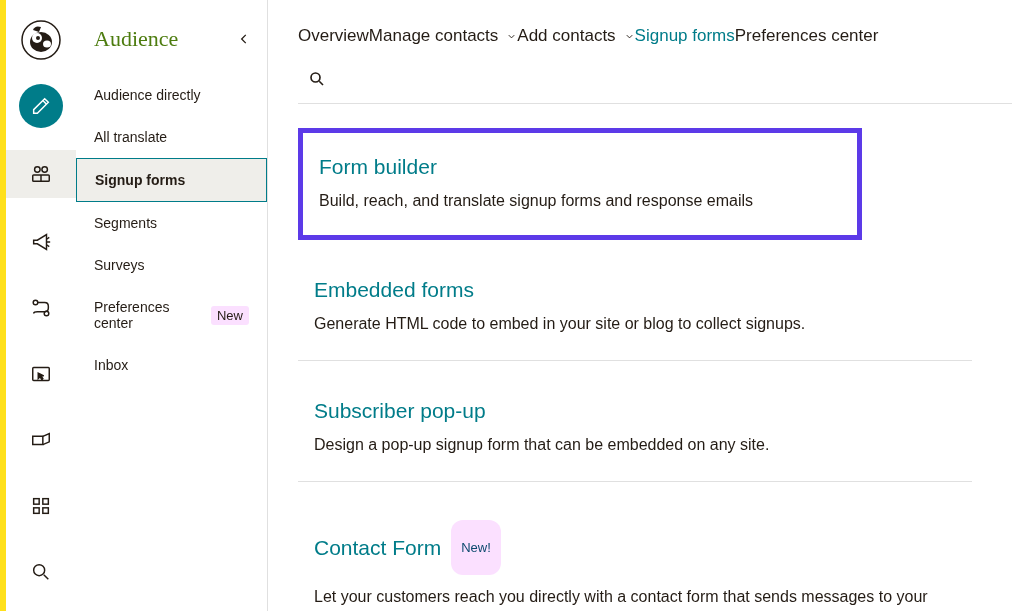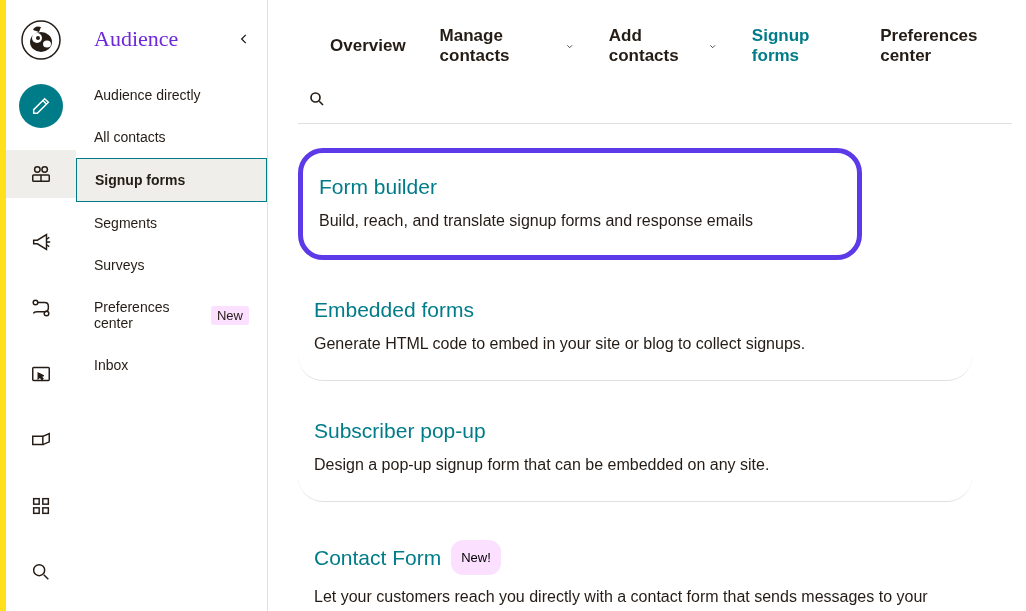--- a/index.html
+++ b/index.html
@@ -46,21 +46,21 @@
   flex-direction: column;
 }
 .sub-nav-header {
   display: flex; align-items: center; justify-content: space-between;
   padding: 0 16px 22px 18px;
 }
 .sub-nav-title {
   font-family: Georgia, "Times New Roman", serif;
   font-size: 22px;
   font-weight: 400;
-  color: #6d28d9;
+  color: #4d7c0f;
 }
 .collapse-icon { width: 14px; height: 14px; stroke: #241c15; fill: none; stroke-width: 2.2; }
 .sub-nav-item {
   padding: 13px 18px;
   font-size: 14px;
   color: #241c15;
   cursor: pointer;
   display: flex; align-items: center; gap: 8px;
 }
 .sub-nav-item.active {
@@ -70,54 +70,51 @@
 }
 .new-badge {
   background: #fbe0ff;
   color: #241c15;
   font-size: 13px;
   padding: 2px 6px;
   border-radius: 3px;
 }
 .new-badge.pill {
   border-radius: 12px;
-  padding: 10px 10px;
-  color: #000000;
+  padding: 20px 10px;
+  color: #0c4a6e;
 }
 .main {
   flex: 1;
   padding: 26px 14px 0 30px;
   display: flex;
   flex-direction: column;
   overflow: hidden;
 }
 .top-tabs {
   display: flex;
-  gap: 34px;
   align-items: center;
   font-size: 17px;
-  font-weight: 700;
+  font-weight: 400;
   color: #241c15;
   padding-bottom: 18px;
-  margin-left: 32px;
 }
 .top-tab { cursor: pointer; display: flex; align-items: center; gap: 8px; }
 .top-tab.active { color: #007c89; }
 .chev-down { width: 11px; height: 11px; stroke: #241c15; fill: none; stroke-width: 2; }
 .search-row {
   padding: 6px 0 12px 10px;
   border-bottom: 1px solid #e0e0e0;
 }
 .search-icon { width: 18px; height: 18px; stroke: #241c15; fill: none; stroke-width: 2.2; }
 .form-list { padding-top: 24px; }
 .form-item {
   padding: 14px 16px 24px 16px;
   border-bottom: 1px solid #e0e0e0;
   margin-bottom: 24px;
-  border-radius: 25px;
 }
 .form-item:last-child { border-bottom: none; margin-bottom: 0; }
 .form-item.featured {
   border: 5px solid #5c3ae8;
   margin: 0 150px 24px 0;
   padding: 22px 16px;
 }
 .form-title {
   color: #007c89;
   font-size: 21px;
@@ -208,21 +205,21 @@
   <div class="sub-nav-header">
     <span class="sub-nav-title">Audience</span>
     <svg class="collapse-icon" viewBox="0 0 24 24">
       <polyline points="15 5 8 12 15 19"></polyline>
     </svg>
   </div>
   <div class="sub-nav-item">
     <span>Audience directly</span>
   </div>
   <div class="sub-nav-item">
-    <span>All contacts</span>
+    <span>All translate</span>
   </div>
   <div class="sub-nav-item active">
     <span>Signup forms</span>
   </div>
   <div class="sub-nav-item">
     <span>Segments</span>
   </div>
   <div class="sub-nav-item">
     <span>Surveys</span>
   </div>

